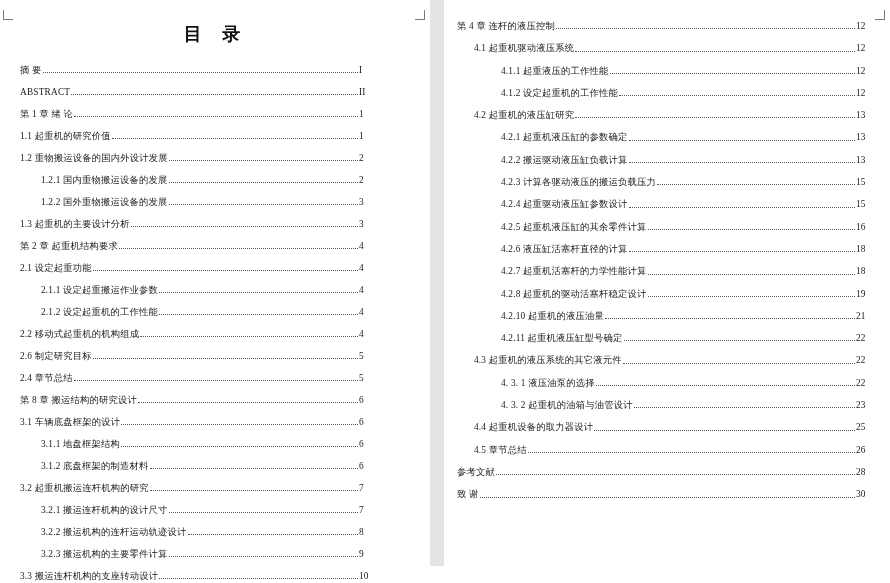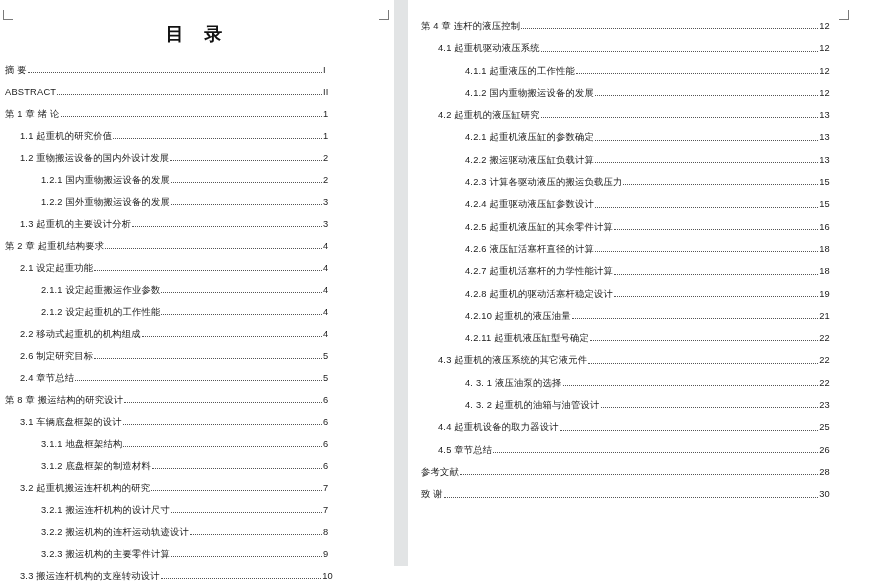--- a/index.html
+++ b/index.html
@@ -20,21 +20,21 @@
     display: flex;
     background: #ffffff;
   }
   .page {
     position: relative;
     background: #ffffff;
     height: 583px;
     box-sizing: border-box;
   }
   .page-left {
-    width: 394px;
+    width: 430px;
     padding: 0 11px 0 5px;
   }
   .gutter {
     width: 14px;
     background: #e2e4e5;
     height: 566px;
     flex: 0 0 14px;
   }
   .page-right {
     width: 446px;
@@ -73,21 +73,21 @@
     list-style: none;
   }
   .toc-row {
     display: flex;
     align-items: flex-end;
     font-size: 9.3px;
     line-height: 1;
     color: #1a1a1a;
     height: 22px;
     white-space: nowrap;
-    font-family: Liberation Sans, sans-serif;
+    font-family: Liberation Serif, serif;
   }
   .page-right .toc-row { height: 22.3px; }
   .toc-row .lbl {
     flex: 0 0 auto;
     padding-bottom: 3px;
     letter-spacing: 0.2px;
   }
   .toc-row .leader {
     flex: 1 1 auto;
     overflow: hidden;
@@ -95,21 +95,21 @@
     border-bottom: 1px dotted #555555;
     min-width: 8px;
   }
   .toc-row .pg {
     flex: 0 0 auto;
     padding-bottom: 3px;
     min-width: 10px;
     letter-spacing: 0.2px;
   }
   
-  .lvl-0 .lbl { margin-left: 0px; }
+  .lvl-0 .lbl { margin-left: 15px; }
   .lvl-1 .lbl { margin-left: 15px; }
   .lvl-2 .lbl { margin-left: 36px; }
 
   .page-right .lvl-0 .lbl { margin-left: 10px; }
   .page-right .lvl-1 .lbl { margin-left: 27px; }
   .page-right .lvl-2 .lbl { margin-left: 54px; }
 
   .page-left .toc-list { padding-right: 50px; }
   .page-right .toc-list { padding-right: 10px; }
 
@@ -263,21 +263,21 @@
           <span class="lbl">4.1 起重机驱动液压系统</span>
           <span class="leader"></span>
           <span class="pg">12</span>
         </li>
         <li class="toc-row lvl-2">
           <span class="lbl">4.1.1 起重液压的工作性能</span>
           <span class="leader"></span>
           <span class="pg">12</span>
         </li>
         <li class="toc-row lvl-2">
-          <span class="lbl">4.1.2 国内重物搬运设备的发展</span>
+          <span class="lbl">4.1.2 设定起重机的工作性能</span>
           <span class="leader"></span>
           <span class="pg">12</span>
         </li>
         <li class="toc-row lvl-1">
           <span class="lbl">4.2 起重机的液压缸研究</span>
           <span class="leader"></span>
           <span class="pg">13</span>
         </li>
         <li class="toc-row lvl-2">
           <span class="lbl">4.2.1 起重机液压缸的参数确定</span>

